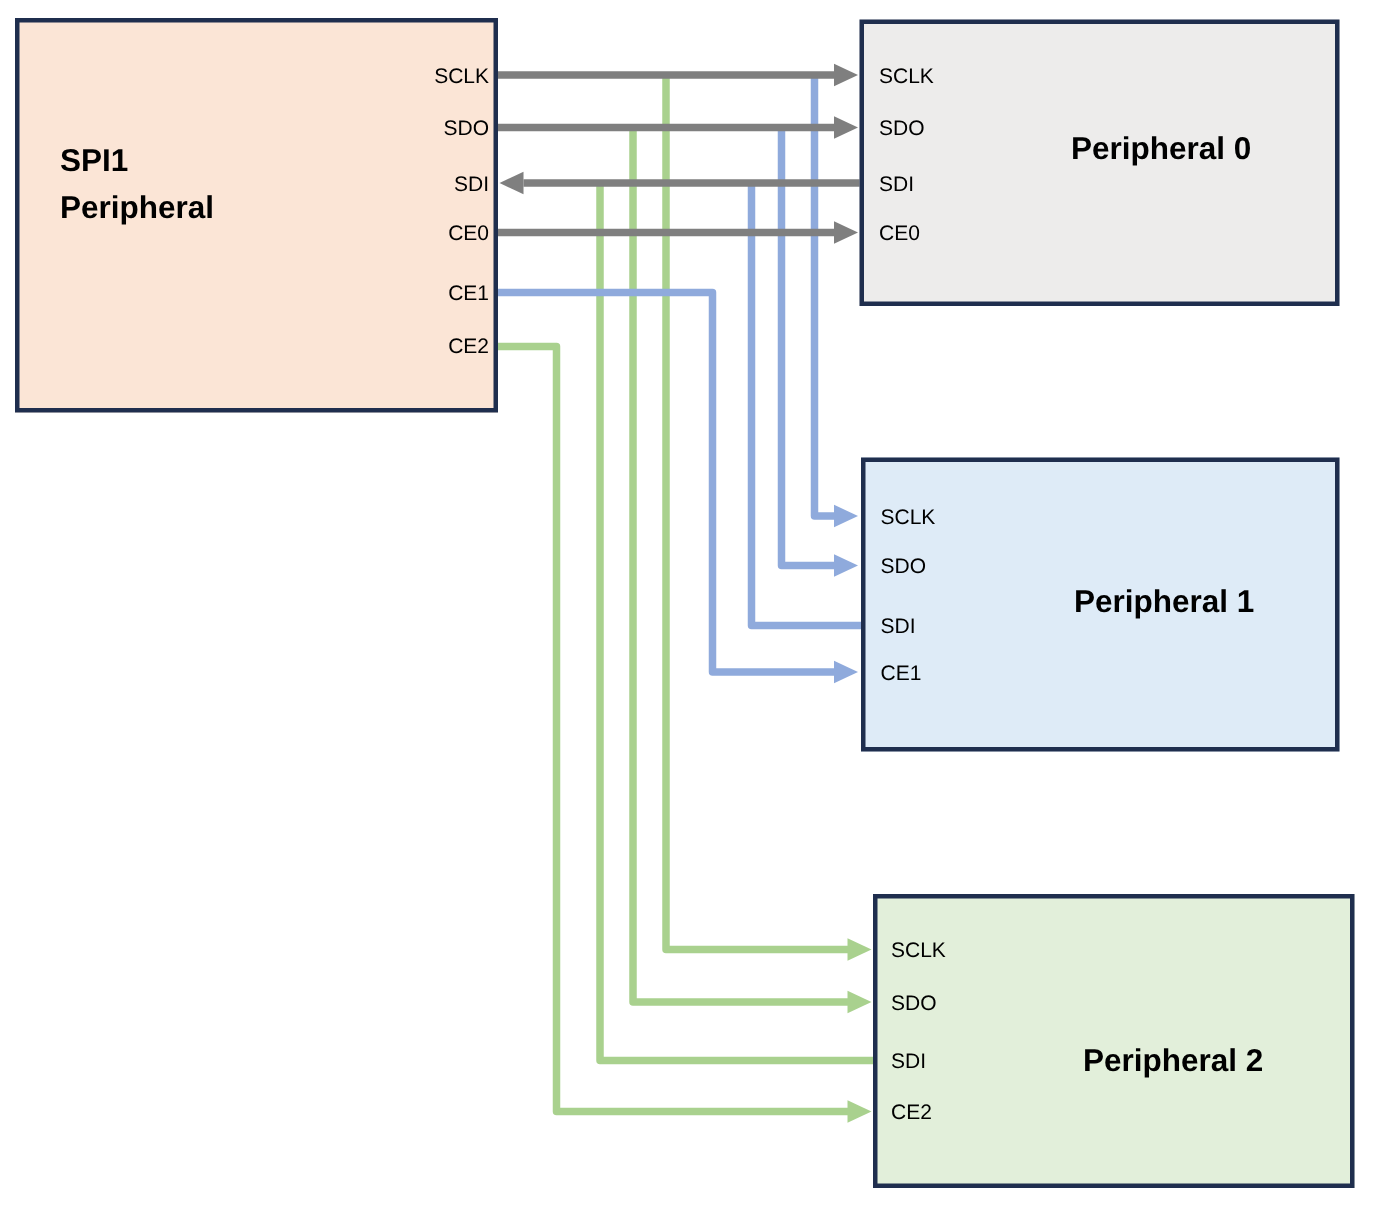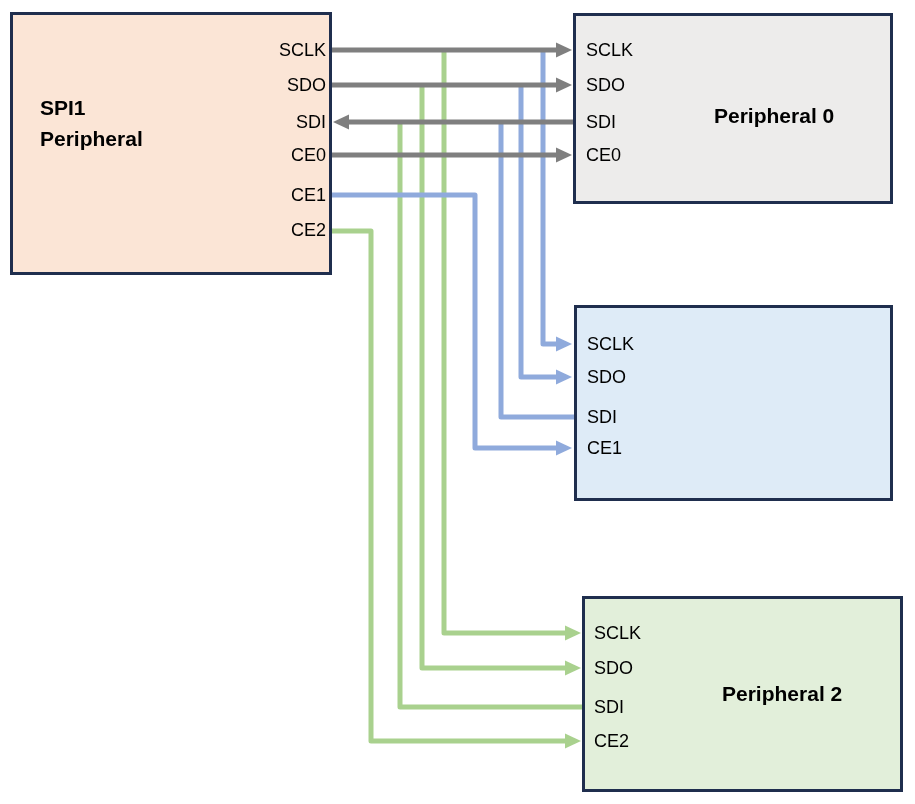--- a/index.html
+++ b/index.html
@@ -71,21 +71,21 @@
   .title {
     position: absolute;
     font-size: 21px;
     font-weight: bold;
     white-space: pre-line;
     line-height: 31px;
     z-index: 3;
   }
   .pin {
     position: absolute;
-    font-size: 18px;
+    font-size: 14px;
     line-height: 22px;
     z-index: 3;
     white-space: nowrap;
   }
   .pin.right { text-align: right; width: 80px; }
 </style>
 </head>
 <body>
 
 <div class="canvas">
@@ -122,32 +122,33 @@
   <div class="title" style="left:40px; top:92px;">SPI1
 Peripheral</div>
   <div class="pin right" style="left:246px; top:39px;">SCLK</div>
   <div class="pin right" style="left:246px; top:74px;">SDO</div>
   <div class="pin right" style="left:246px; top:111px;">SDI</div>
   <div class="pin right" style="left:246px; top:144px;">CE0</div>
   <div class="pin right" style="left:246px; top:184px;">CE1</div>
   <div class="pin right" style="left:246px; top:219px;">CE2</div>
 
   <div class="box box-p0"></div>
-  <div class="title" style="left:714px; top:100px;text-align:right;">Peripheral 0</div>
+  <div class="title" style="left:714px; top:84px;text-align:right;">Peripheral 0</div>
   <div class="pin" style="left:586px; top:39px;">SCLK</div>
   <div class="pin" style="left:586px; top:74px;">SDO</div>
   <div class="pin" style="left:586px; top:111px;">SDI</div>
   <div class="pin" style="left:586px; top:144px;">CE0</div>
 
   <div class="box box-p1"></div>
+  <div class="title" style="left:716px; top:386px;">Peripheral 1</div>
   <div class="pin" style="left:587px; top:333px;">SCLK</div>
   <div class="pin" style="left:587px; top:366px;">SDO</div>
   <div class="pin" style="left:587px; top:406px;">SDI</div>
   <div class="pin" style="left:587px; top:437px;">CE1</div>
 
   <div class="box box-p2"></div>
-  <div class="title" style="left:722px; top:678px;">Peripheral 2</div>
+  <div class="title" style="left:722px; top:692px;">Peripheral 2</div>
   <div class="pin" style="left:594px; top:622px;">SCLK</div>
   <div class="pin" style="left:594px; top:657px;">SDO</div>
   <div class="pin" style="left:594px; top:696px;">SDI</div>
   <div class="pin" style="left:594px; top:730px;">CE2</div>
 
 </div>
 
 </body></html>

